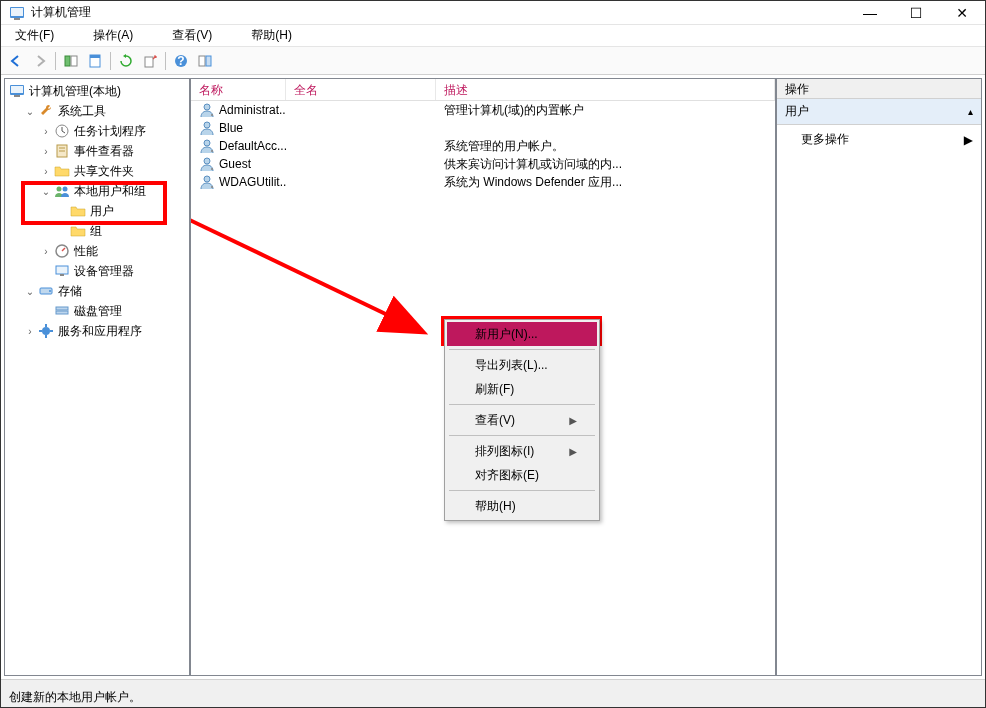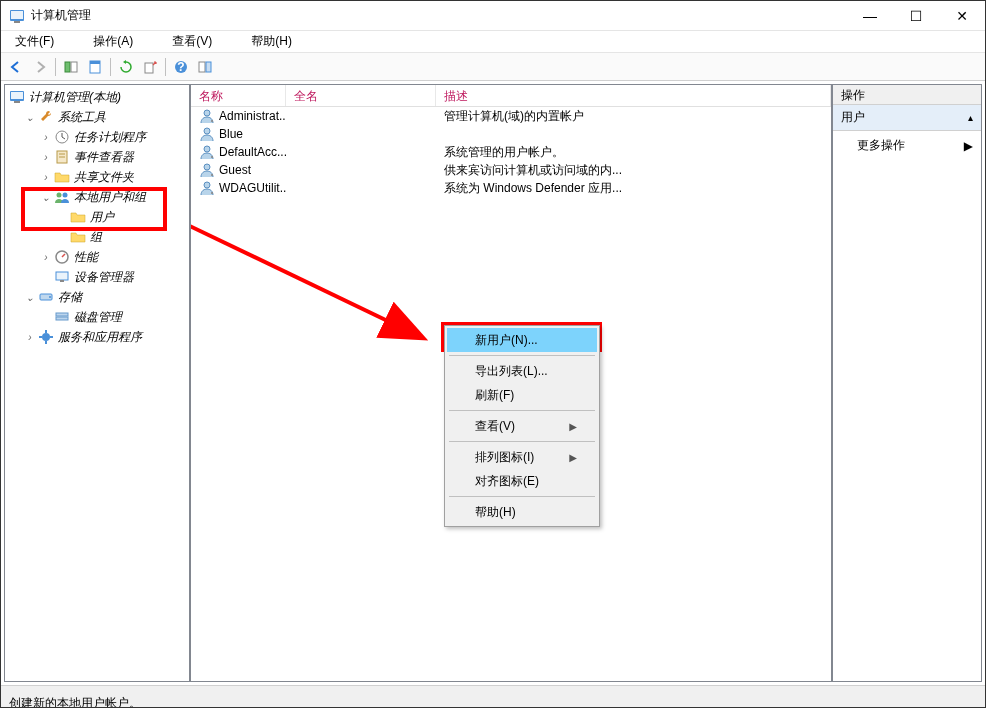--- a/index.html
+++ b/index.html
@@ -1,39 +1,39 @@
 <!DOCTYPE html>
 <html><head>
 <meta charset="utf-8">
 <style>
 * { box-sizing: border-box; margin: 0; padding: 0; font-family: "Microsoft YaHei", "Segoe UI", sans-serif; font-size: 12px; }
 body { background: #fff; width: 986px; height: 708px; position: relative; overflow: hidden; border: 1px solid #333; }
 
 
-.titlebar { height: 30px; display: flex; align-items: center; padding: 0 0 0 8px; border-bottom: 1px solid #e5e5e5; }
+.titlebar { height: 24px; display: flex; align-items: center; padding: 0 0 0 8px; border-bottom: 1px solid #e5e5e5; }
 .titlebar .app-icon { width: 16px; height: 16px; margin-right: 6px; display: inline-flex; align-items: center; justify-content: center; }
 .titlebar .title-text { flex: 1; font-size: 12px; }
 .titlebar .win-controls { display: flex; height: 100%; }
 .titlebar .win-btn { width: 46px; height: 100%; display: flex; align-items: center; justify-content: center; font-size: 14px; cursor: pointer; }
 
 
 .menubar { height: 22px; display: flex; align-items: center; padding: 0 6px; border-bottom: 1px solid #e5e5e5; gap: 23px; }
 .menubar .menu-item { padding: 2px 8px; cursor: pointer; }
 
 
 .toolbar { height: 28px; display: flex; align-items: center; padding: 2px 4px; border-bottom: 1px solid #d0d0d0; gap: 2px; background: #fafafa; }
 .toolbar .tb-btn { width: 22px; height: 22px; display: flex; align-items: center; justify-content: center; cursor: pointer; border: 1px solid transparent; }
 .toolbar .tb-sep { width: 1px; height: 18px; background: #c0c0c0; margin: 0 2px; }
 
 
 .main { display: flex; height: calc(100% - 30px - 22px - 28px - 22px); }
 .pane { border: 1px solid #828790; margin: 3px 0 3px 3px; background: #fff; display: flex; flex-direction: column; }
-.tree-pane { width: 186px; flex-shrink: 0; font-style: italic; }
+.tree-pane { width: 186px; flex-shrink: 0; }
 .list-pane { flex: 1; margin-left: 0; position: relative; }
-.actions-pane { width: 150px; margin-right: 3px; margin-left: 0; }
+.actions-pane { width: 206px; margin-right: 3px; margin-left: 0; }
 
 
 .tree { padding: 2px 0; overflow: auto; flex: 1; }
 .tree-row { display: flex; align-items: center; height: 20px; padding-left: 4px; cursor: pointer; white-space: nowrap; }
 .tree-row .expander { width: 14px; height: 14px; display: flex; align-items: center; justify-content: center; margin-right: 1px; font-size: 10px; color: #666; }
 .tree-row .node-icon { width: 16px; height: 16px; margin-right: 4px; display: inline-flex; align-items: center; justify-content: center; }
 .indent-1 { padding-left: 18px; }
 .indent-2 { padding-left: 34px; }
 .indent-3 { padding-left: 50px; }
 .highlight-box { border: 4px solid #ff0000; position: absolute; pointer-events: none; z-index: 50; }
@@ -51,21 +51,21 @@
 
 
 .actions-header { height: 20px; background: #f0f0f0; padding: 2px 8px; border-bottom: 1px solid #d0d0d0; font-size: 12px; }
 .actions-section-title { background: #e4eef9; padding: 4px 8px; display: flex; align-items: center; justify-content: space-between; border-bottom: 1px solid #d0d0d0; cursor: pointer; }
 .actions-section-title .arrow { font-size: 10px; }
 .actions-item { padding: 6px 8px 6px 24px; cursor: pointer; display: flex; align-items: center; justify-content: space-between; }
 
 
 .context-menu { position: absolute; background: #f0f0f0; border: 1px solid #a0a0a0; box-shadow: 2px 2px 4px rgba(0,0,0,0.25); z-index: 100; padding: 2px; }
 .context-menu .cm-item { height: 24px; display: flex; align-items: center; justify-content: space-between; padding: 0 20px 0 28px; cursor: pointer; font-size: 12px; min-width: 150px; }
-.context-menu .cm-item.highlighted { background: #7dd3fc; }
+.context-menu .cm-item.highlighted { background: #be185d; }
 .context-menu .cm-sep { height: 1px; background: #c0c0c0; margin: 3px 2px; }
 .context-menu .cm-arrow { font-size: 10px; color: #555; }
 
 
 .statusbar { height: 36px; border-top: 1px solid #d0d0d0; padding: 2px 8px; display: flex; align-items: center; background: #f0f0f0; font-size: 12px; }
 
 
 .annotation-arrow { position: absolute; z-index: 60; pointer-events: none; }
 
 

